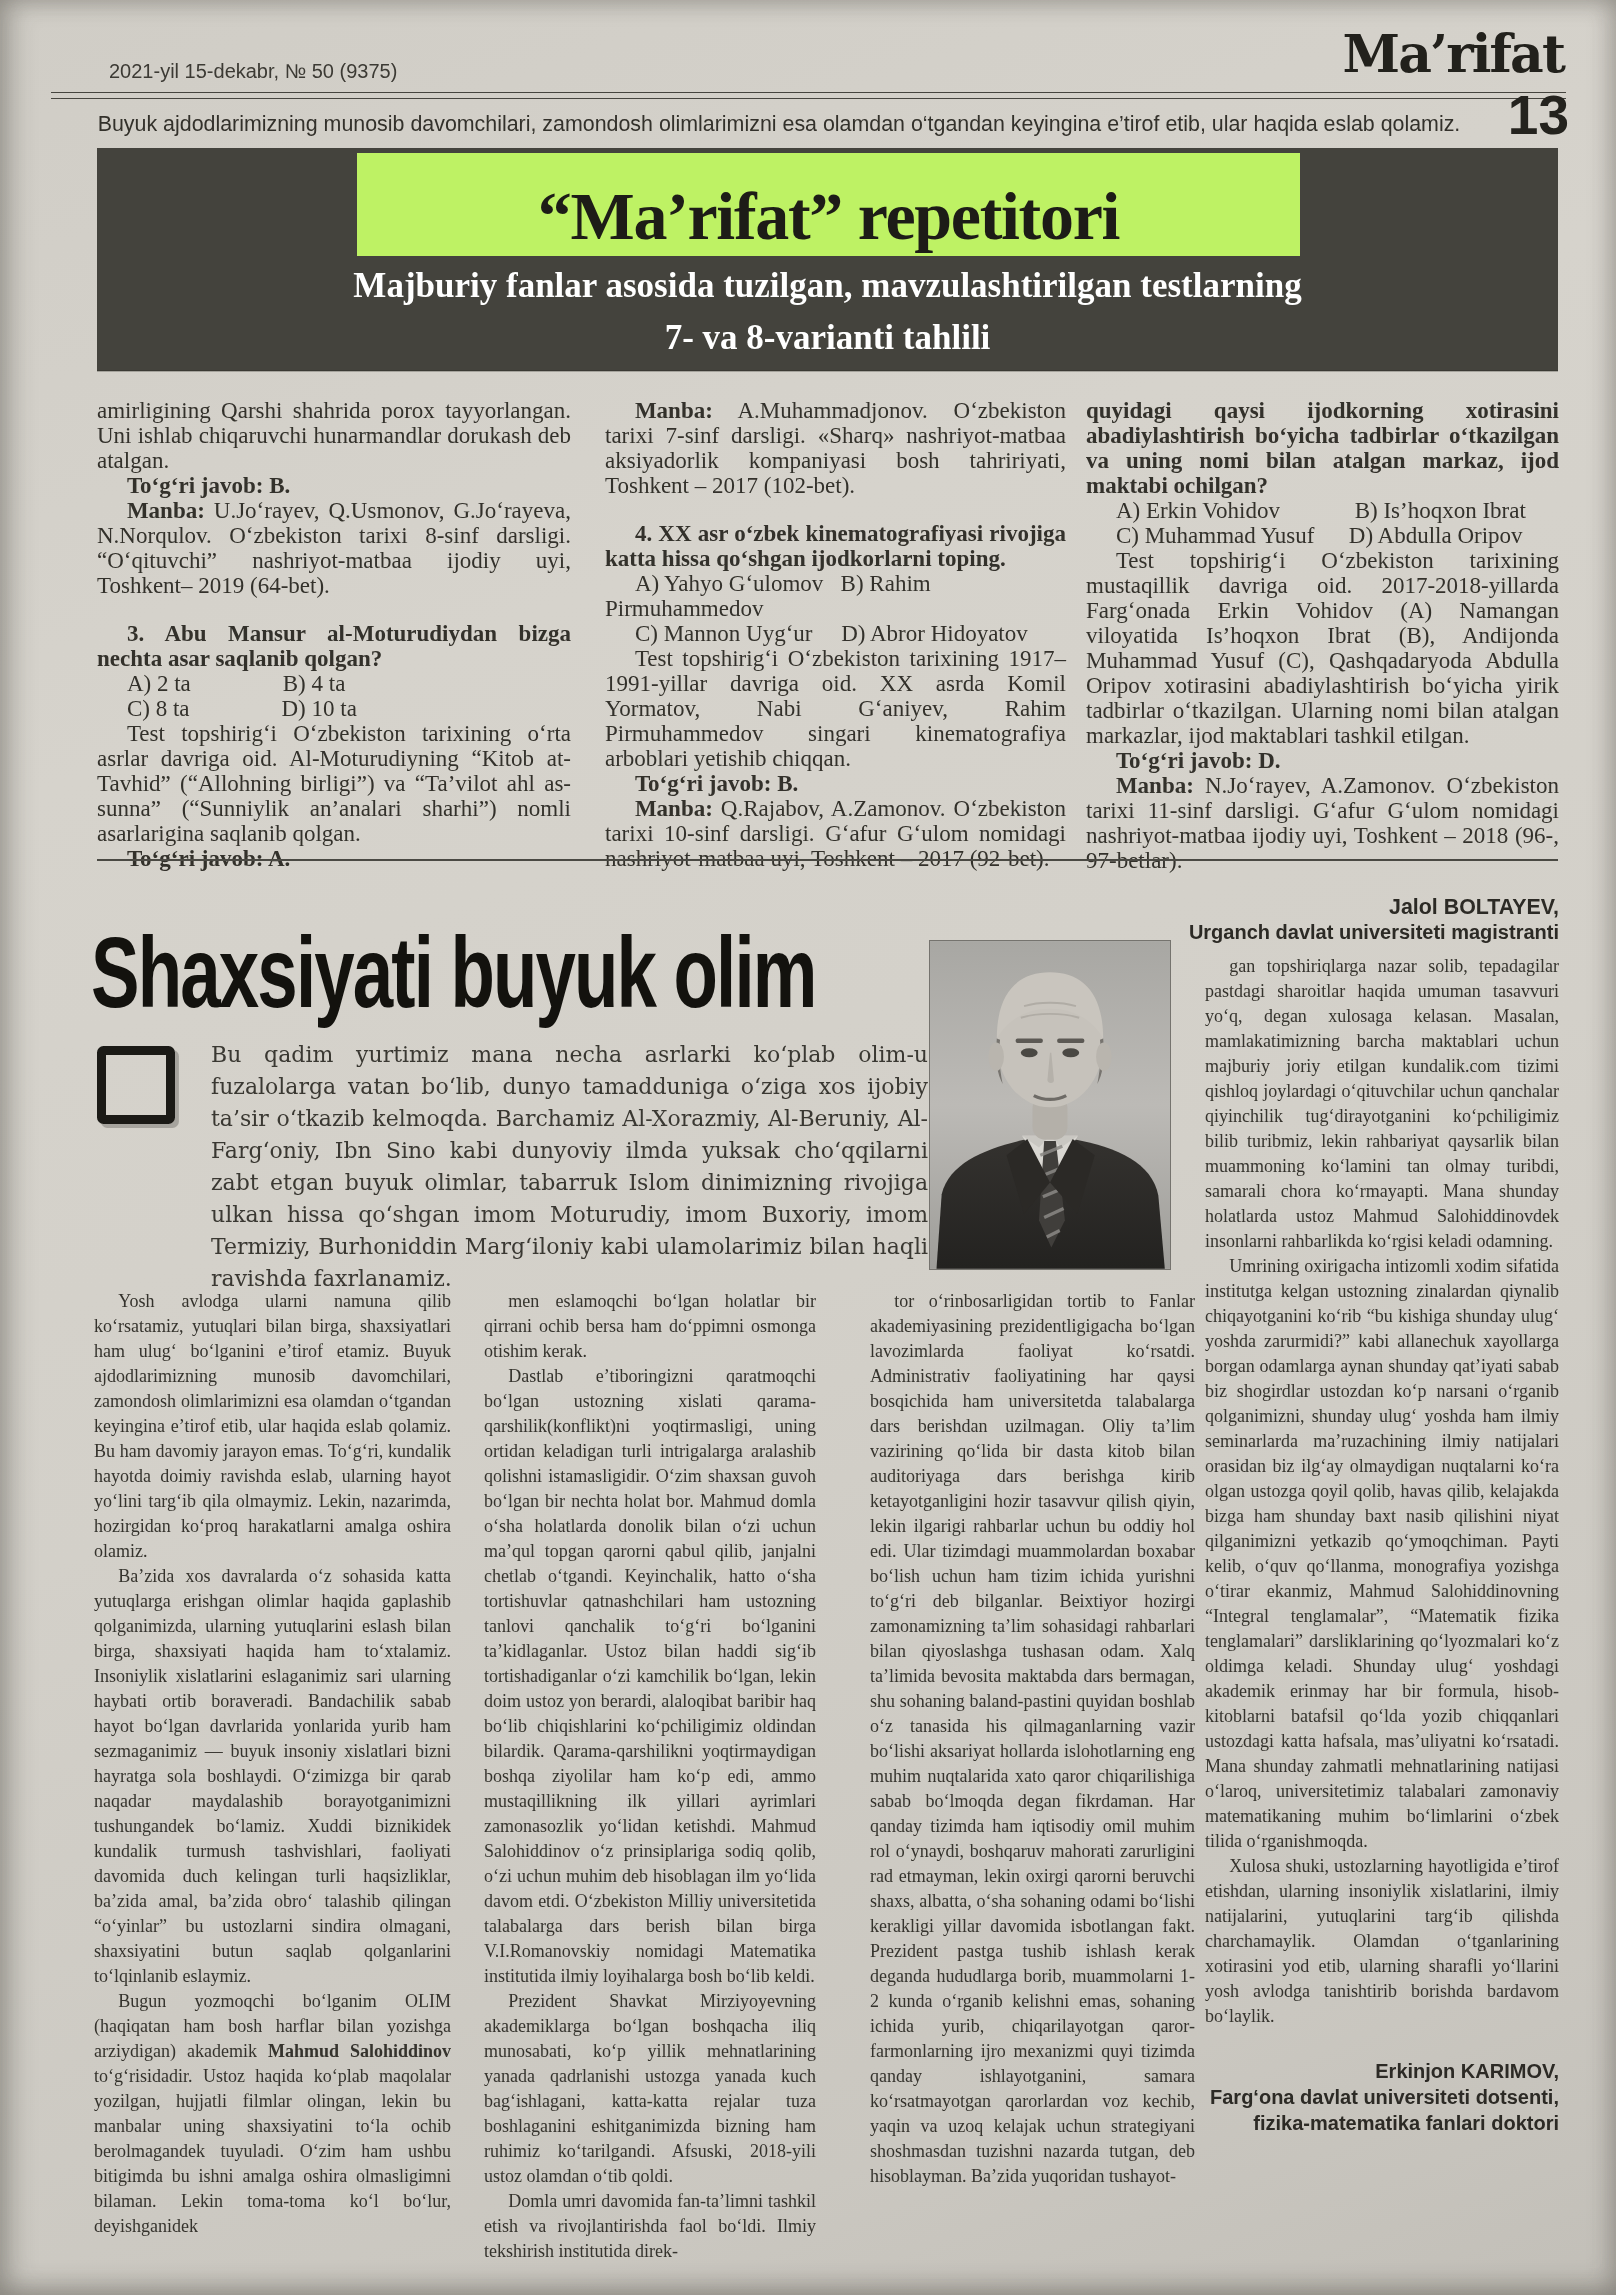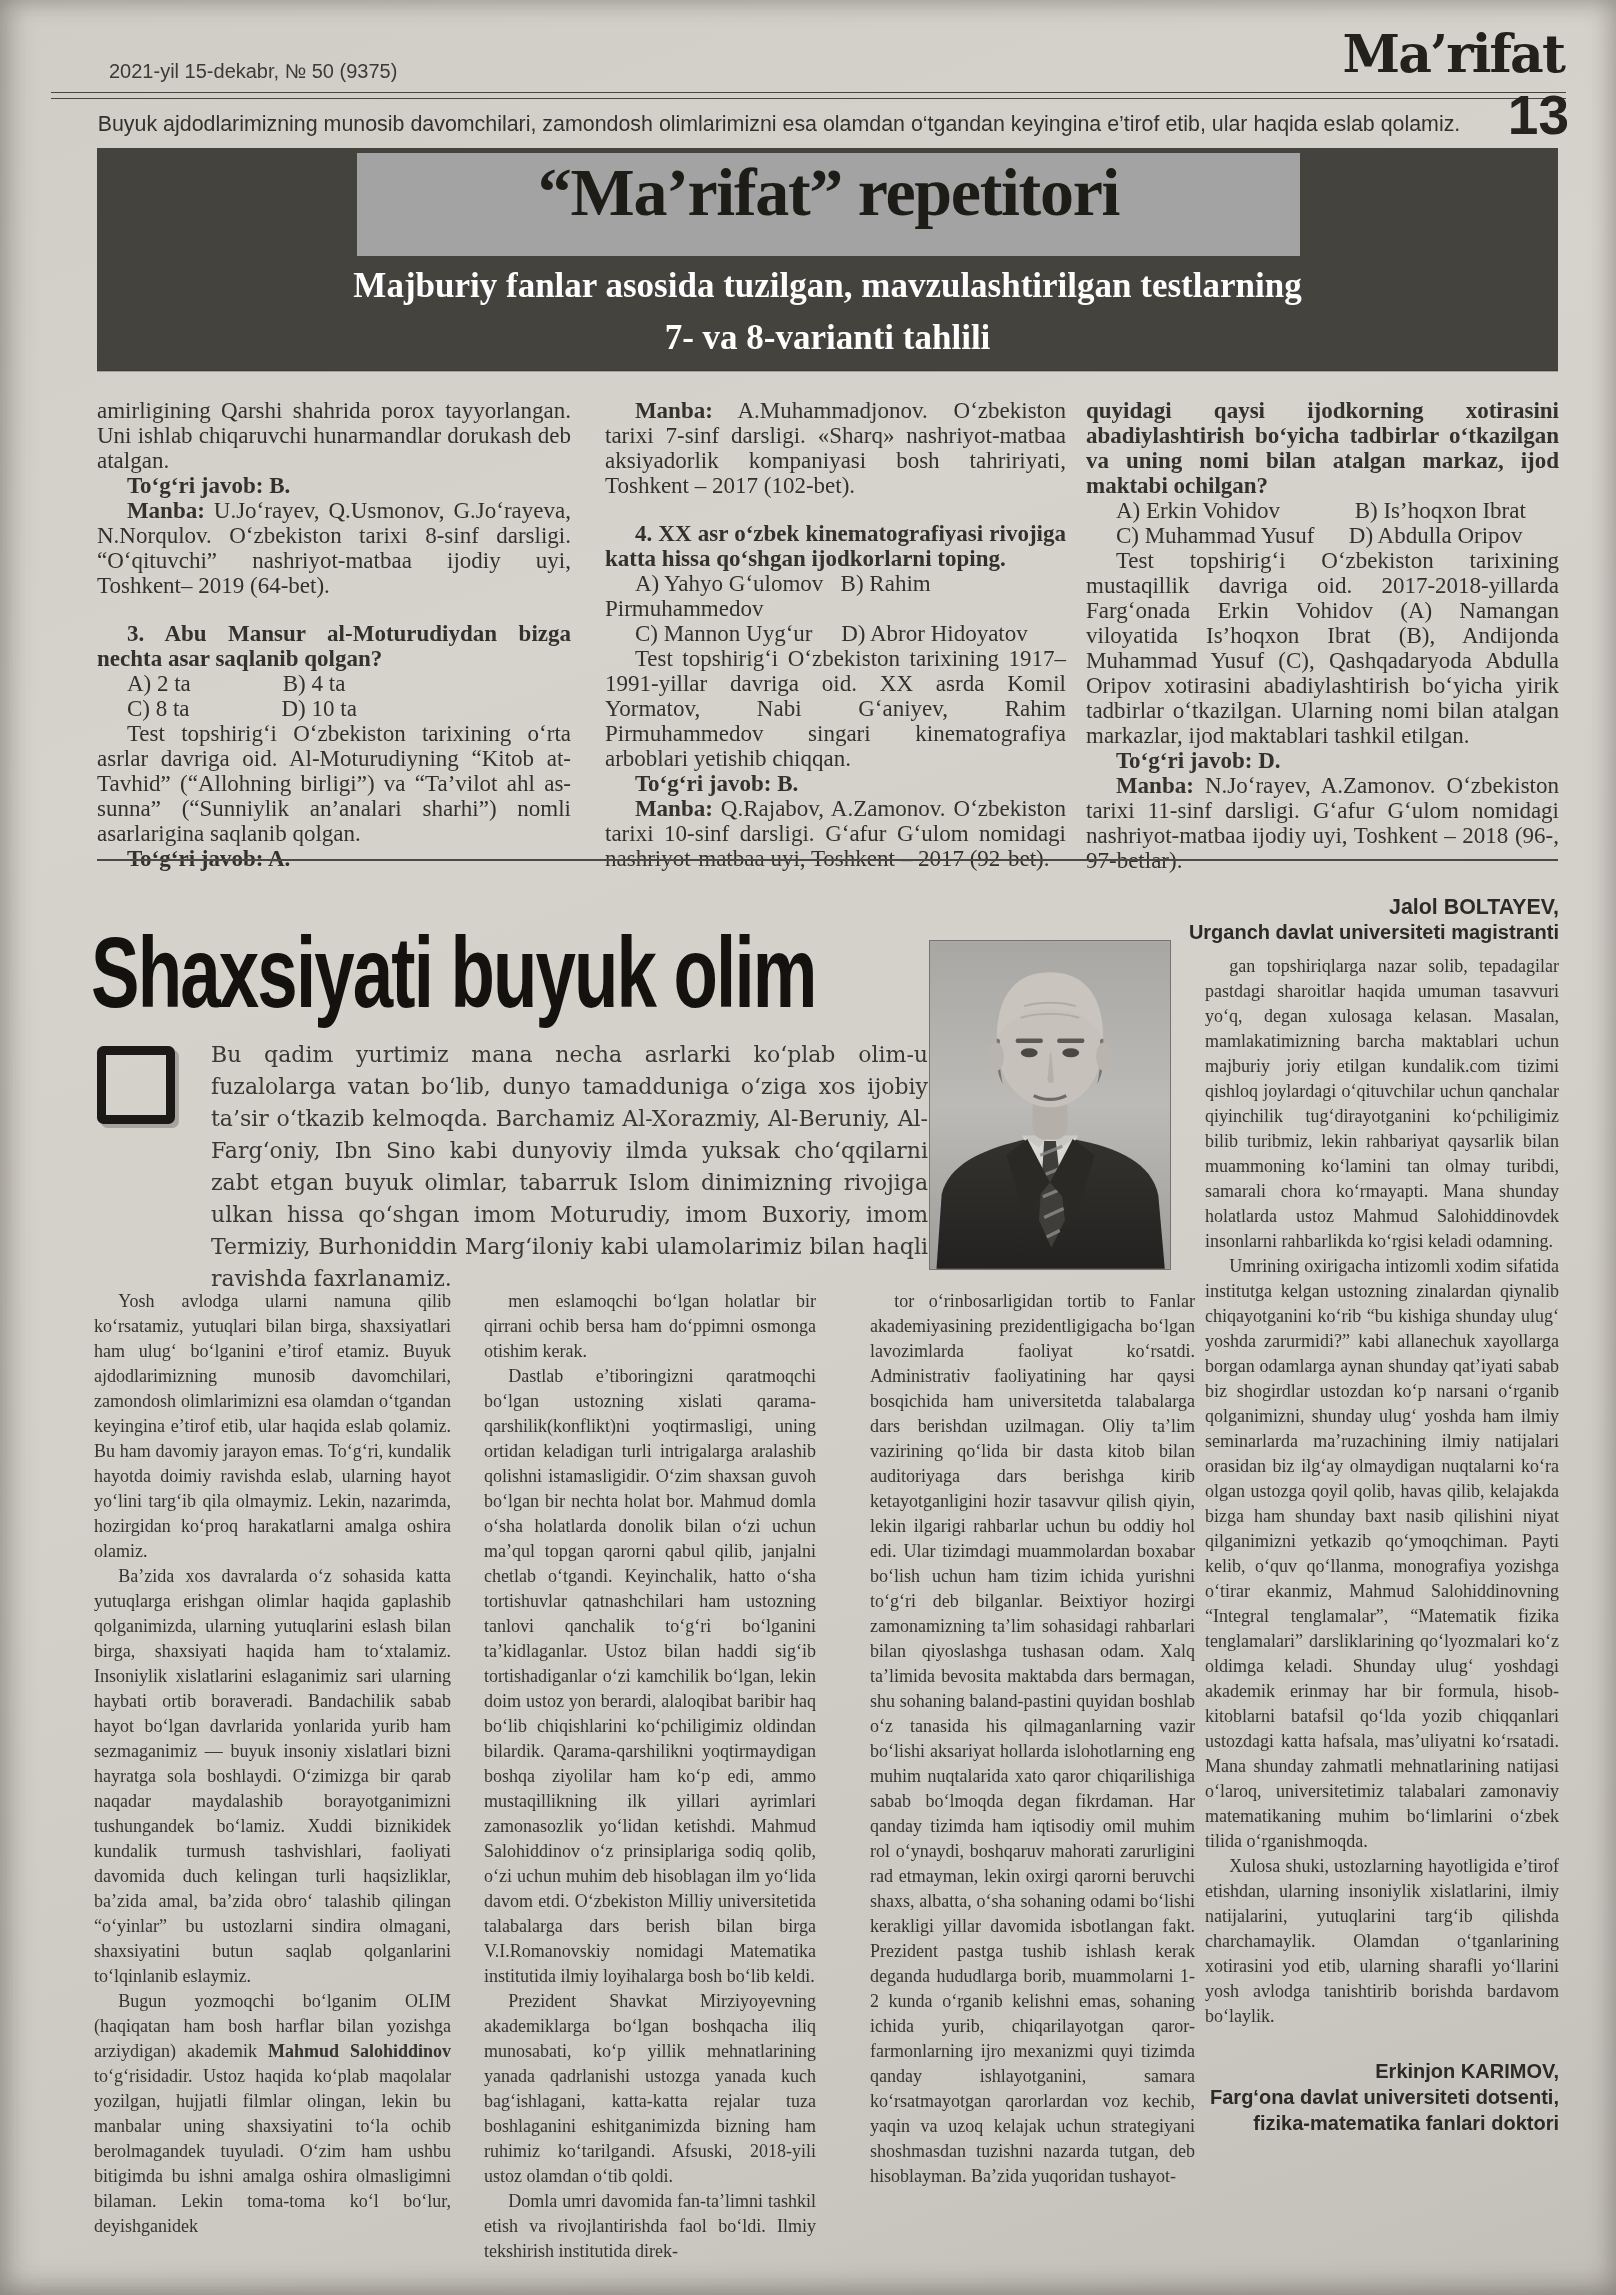--- a/index.html
+++ b/index.html
@@ -14,21 +14,21 @@
     color:#35332d;
   }
   
   .date{position:absolute;left:109px;top:60px;font-family:"Liberation Sans",sans-serif;font-size:20px;color:#3c3a34;}
   .masthead{position:absolute;right:53px;top:23.4px;font-family:"DejaVu Serif",serif;font-weight:bold;font-size:52px;letter-spacing:-1.9px;color:#22211c;}
   .rule-double{position:absolute;left:51px;top:92px;width:1515px;height:5.2px;border-top:1.9px solid #45443e;border-bottom:1.3px solid #45443e;}
   .strapline{position:absolute;left:97px;top:112px;width:1364px;text-align:center;font-family:"Liberation Sans",sans-serif;font-size:21.4px;color:#33312b;}
   .pagenum{position:absolute;right:48px;top:88px;font-family:"Liberation Sans",sans-serif;font-weight:bold;font-size:55px;color:#24231e;line-height:1;}
   
   .hl-band{position:absolute;left:97px;top:148px;width:1461px;height:222px;background:#44433d;box-shadow:0 1.3px 0 #3a3933;}
-  .hl-white{position:absolute;left:260px;top:5.2px;width:943px;height:103px;background:#a3a3a3;display:flex;align-items:flex-start;justify-content:center;}
+  .hl-white{position:absolute;left:260px;top:5.2px;width:943px;height:103px;background:#bef264;display:flex;align-items:flex-end;justify-content:center;}
   .hl-white h1{margin:0;font-family:"Liberation Serif",serif;font-weight:bold;font-size:68px;letter-spacing:-1.3px;color:#1d1c17;white-space:nowrap;}
   .banner-l1,.banner-l2{position:absolute;left:0;width:100%;text-align:center;font-family:"Liberation Serif",serif;font-weight:bold;color:#ffffff;}
   .banner-l1{top:118px;font-size:35px;}
   .banner-l2{top:170px;font-size:35px;}
   
   .tcol{position:absolute;top:398px;font-size:23px;line-height:25px;text-align:justify;color:#33312b;}
   .tcol p{margin:0;text-indent:1.3em;}
   .c1{left:97px;width:474px;}
   .c2{left:605px;width:461px;}
   .c3{left:1086px;width:473px;}

